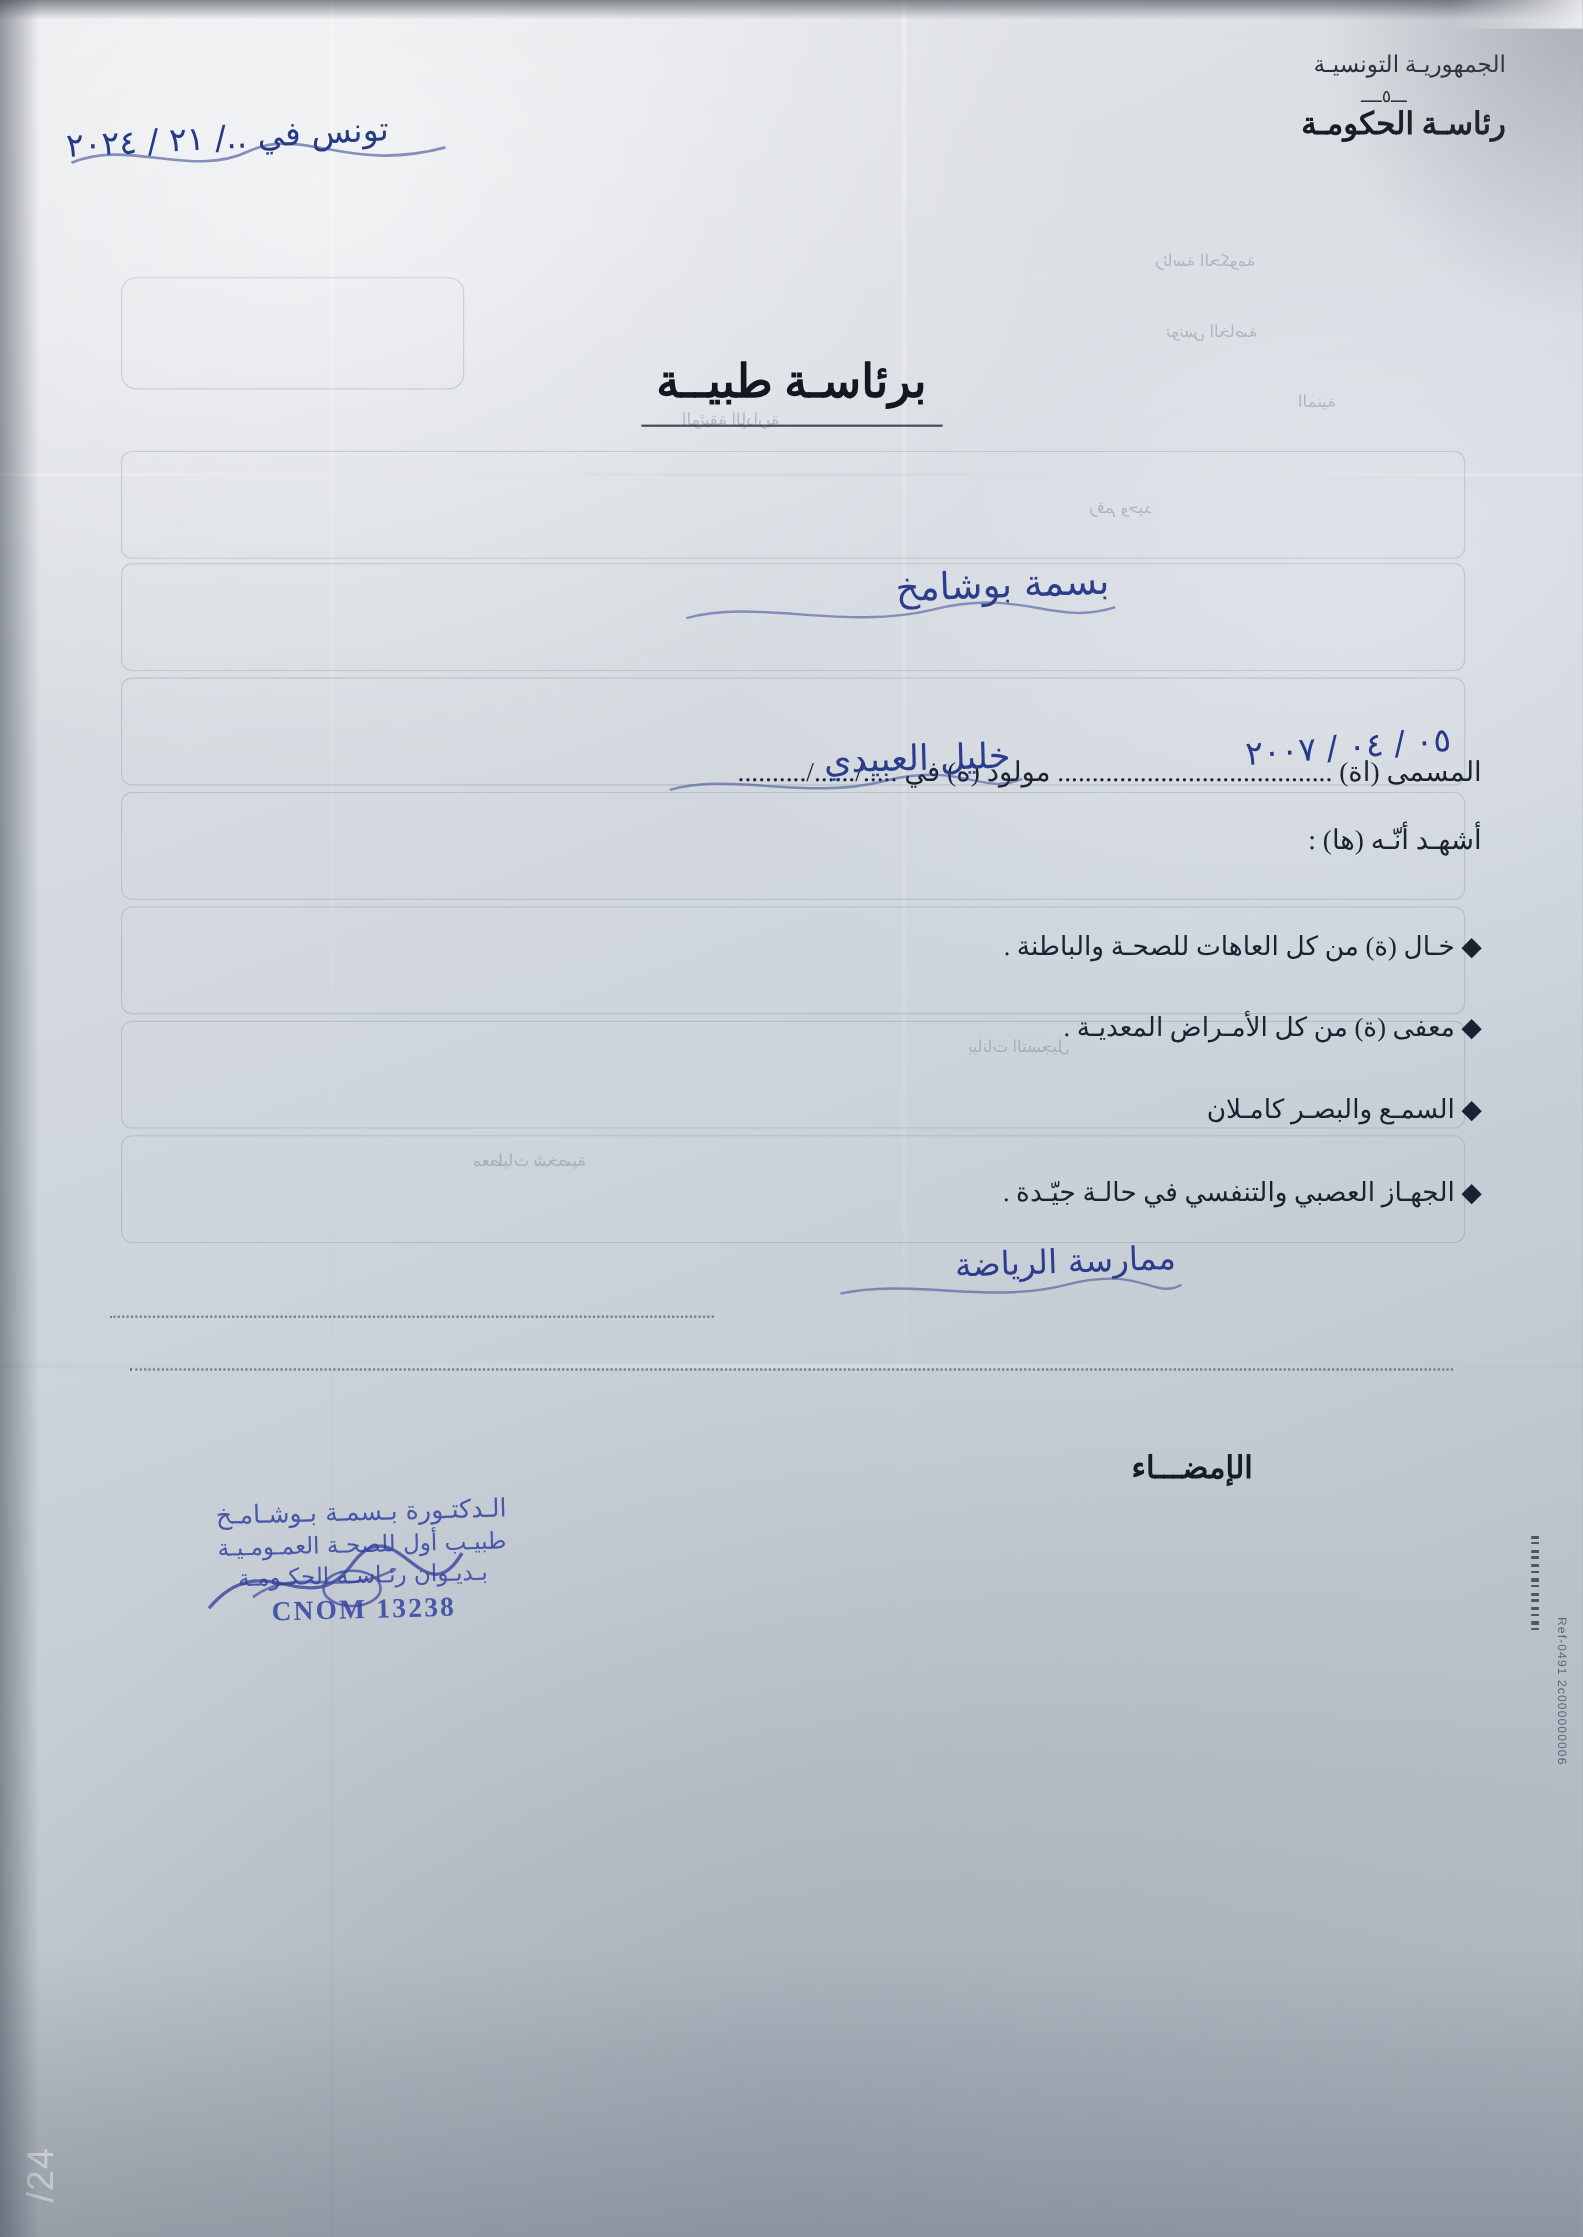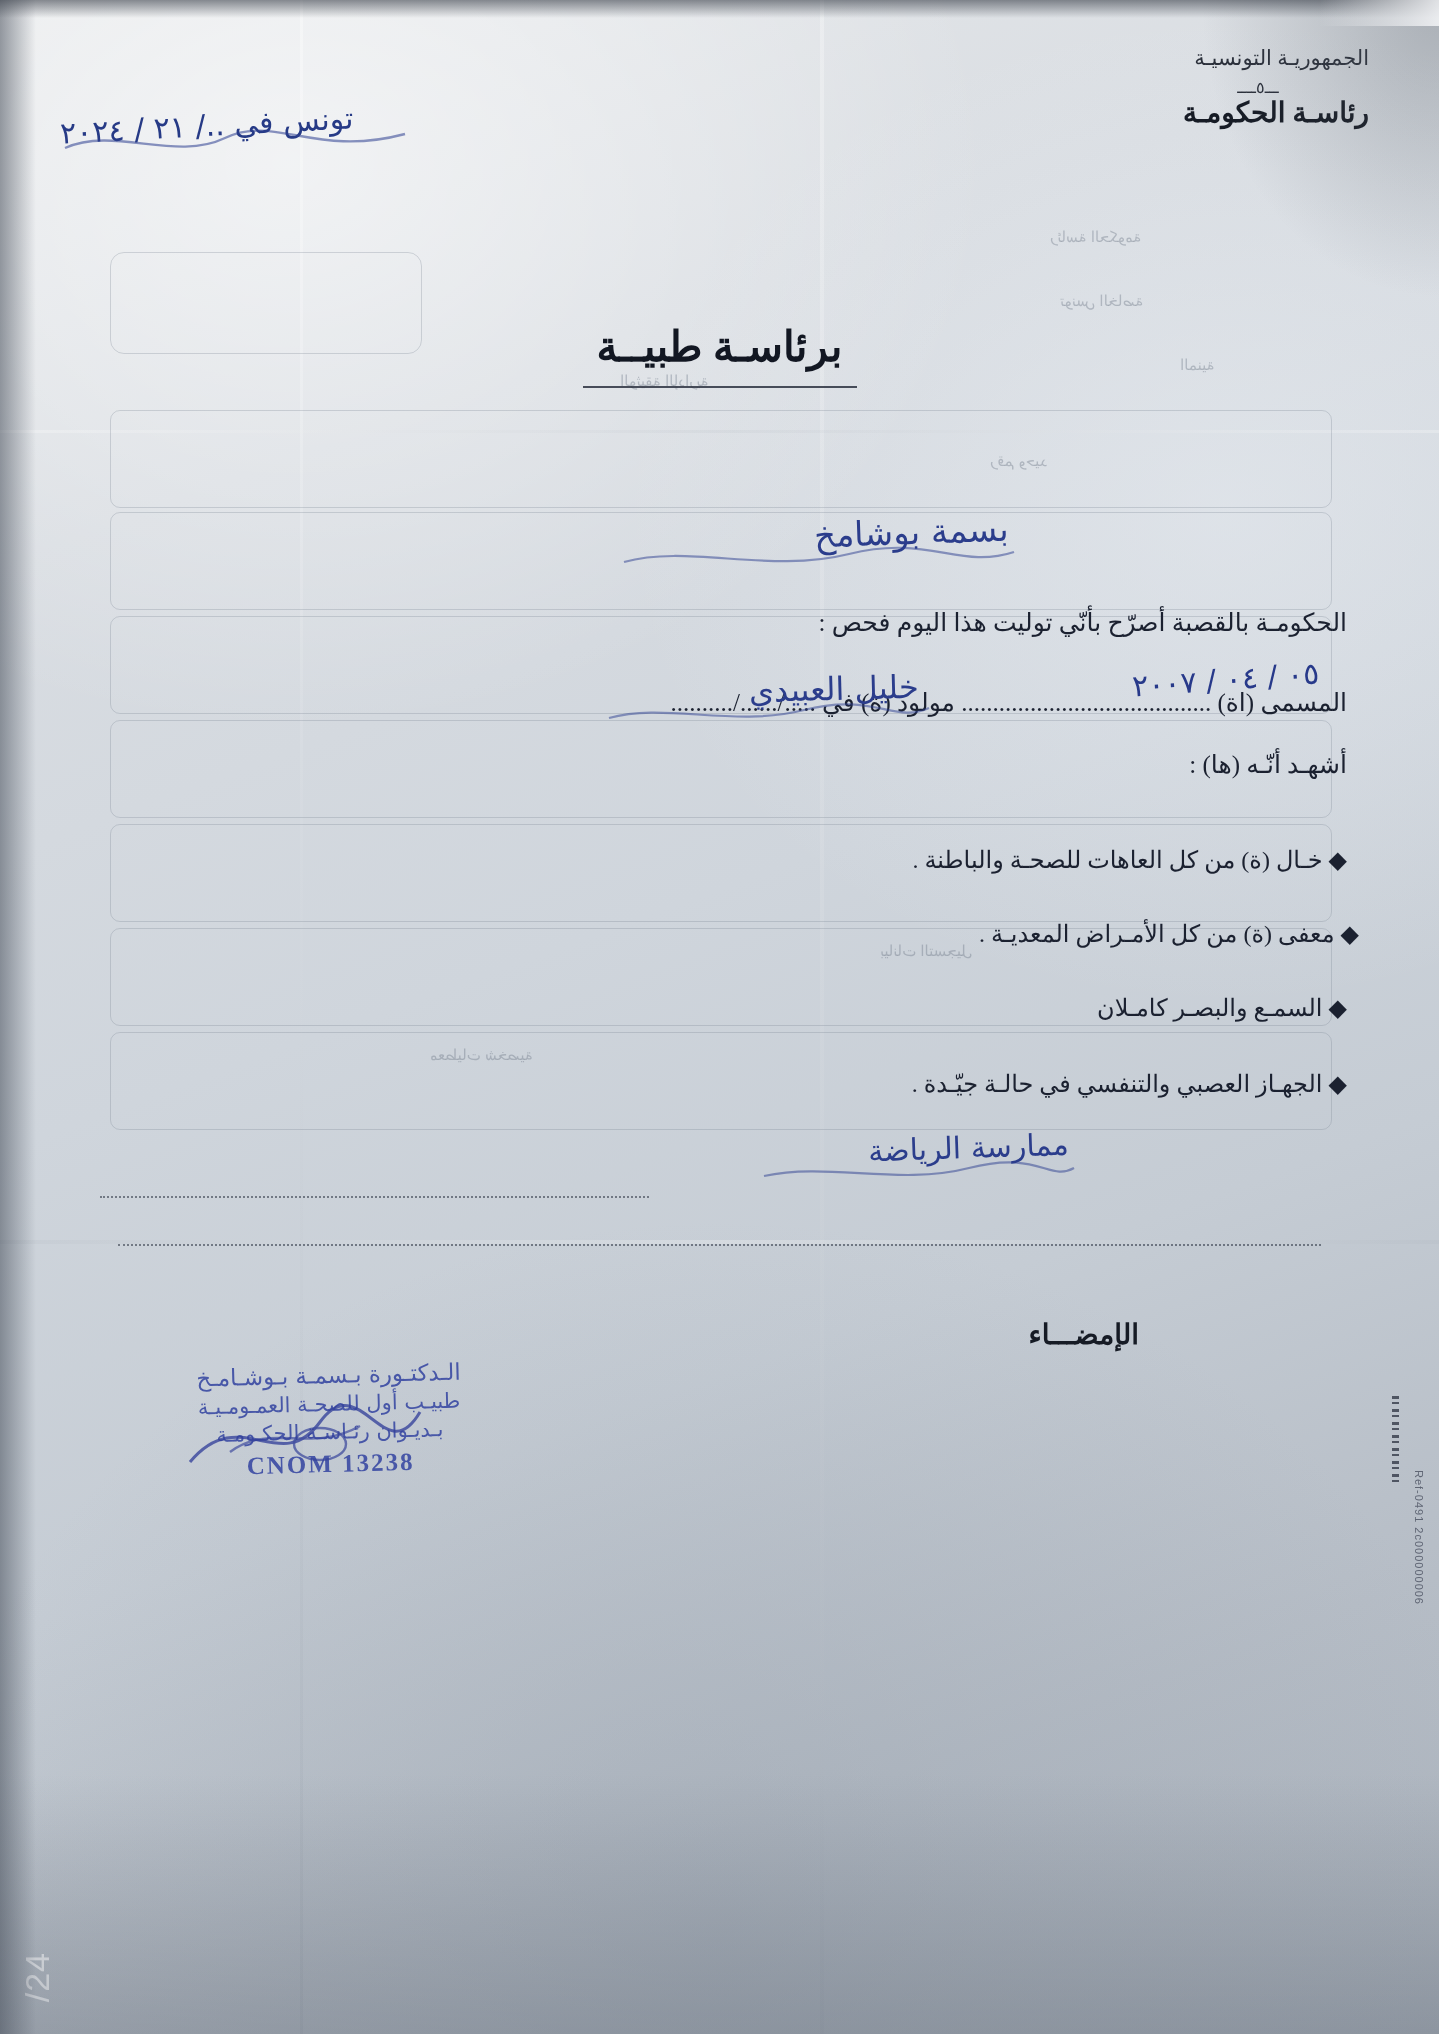--- a/index.html
+++ b/index.html
@@ -127,21 +127,21 @@
   .l2 { right: 92px; top: 608px; }
   .l3 { right: 92px; top: 688px; }
   .l4 { right: 92px; top: 750px; }
 
   .bullet-line {
     font-size: 24px;
     color: #1b2130;
     white-space: nowrap;
   }
   .b1 { right: 92px; top: 846px; }
-  .b2 { right: 80px; top: 920px; }
+  .b2 { right: 92px; top: 920px; }
   .b3 { right: 92px; top: 994px; }
   .b4 { right: 92px; top: 1070px; text-align: right; }
   .b5 { right: 92px; top: 1146px; }
 
   .dots-row {
     position: absolute;
     left: 120px; right: 120px;
     border-bottom: 2px dotted rgba(40,48,62,0.55);
     height: 0;
   }
@@ -289,21 +289,20 @@
   <div class="ghost" style="left:880px; top:942px;">بيانات التسجيل</div>
   <div class="ghost" style="left:430px; top:1046px;">معطيات شخصية</div>
 
   <div class="printed head-small">الجمهوريـة التونسيـة</div>
   <div class="head-sep">ـــ٥ــــ</div>
   <div class="printed head-big">رئاسـة الحكومـة</div>
 
   <div class="printed title">برئاسـة طبيــة</div>
   <div class="title-underline"></div>
 
-  <div class="printed body-line l2">الحكومـة بالقصبة أصرّح بأنّي توليت هذا اليوم فحص :</div>
   <div class="printed body-line l3">المسمى (اة) ........................................ مولود (ة) في ...../....../..........</div>
   <div class="printed body-line l4">أشهـد أنّـه (ها) :</div>
 
   <div class="printed bullet-line b1">◆ خـال (ة) من كل العاهات للصحـة والباطنة .</div>
   <div class="printed bullet-line b2">◆ معفى (ة) من كل الأمـراض المعديـة .</div>
   <div class="printed bullet-line b3">◆ السمـع والبصـر كامـلان</div>
   <div class="printed bullet-line b4">◆ الجهـاز العصبي والتنفسي في حالـة جيّـدة .</div>
 
   <div class="dots-row dots-a"></div>
   <div class="dots-row dots-b"></div>

